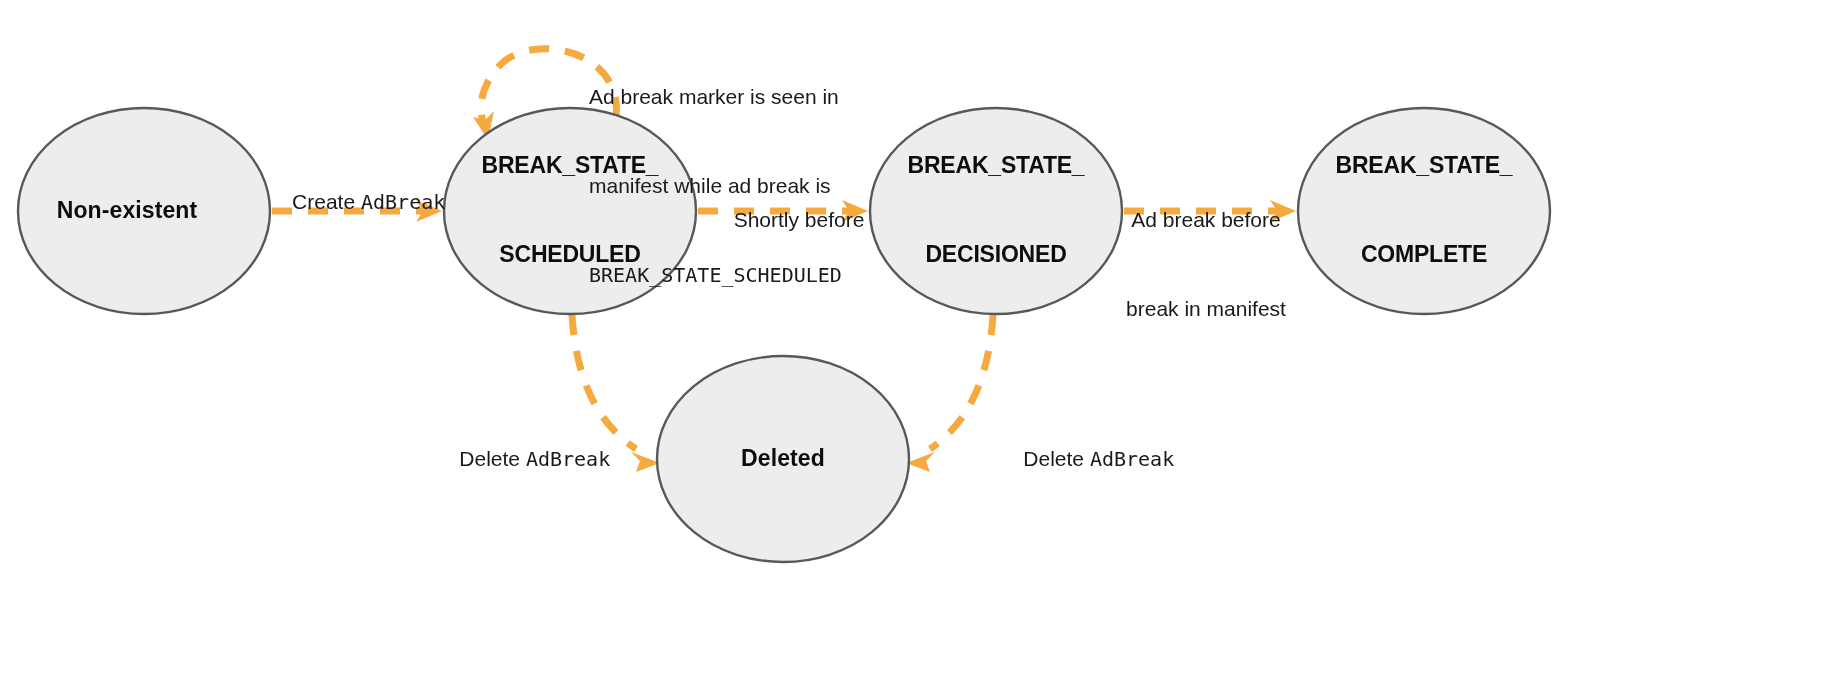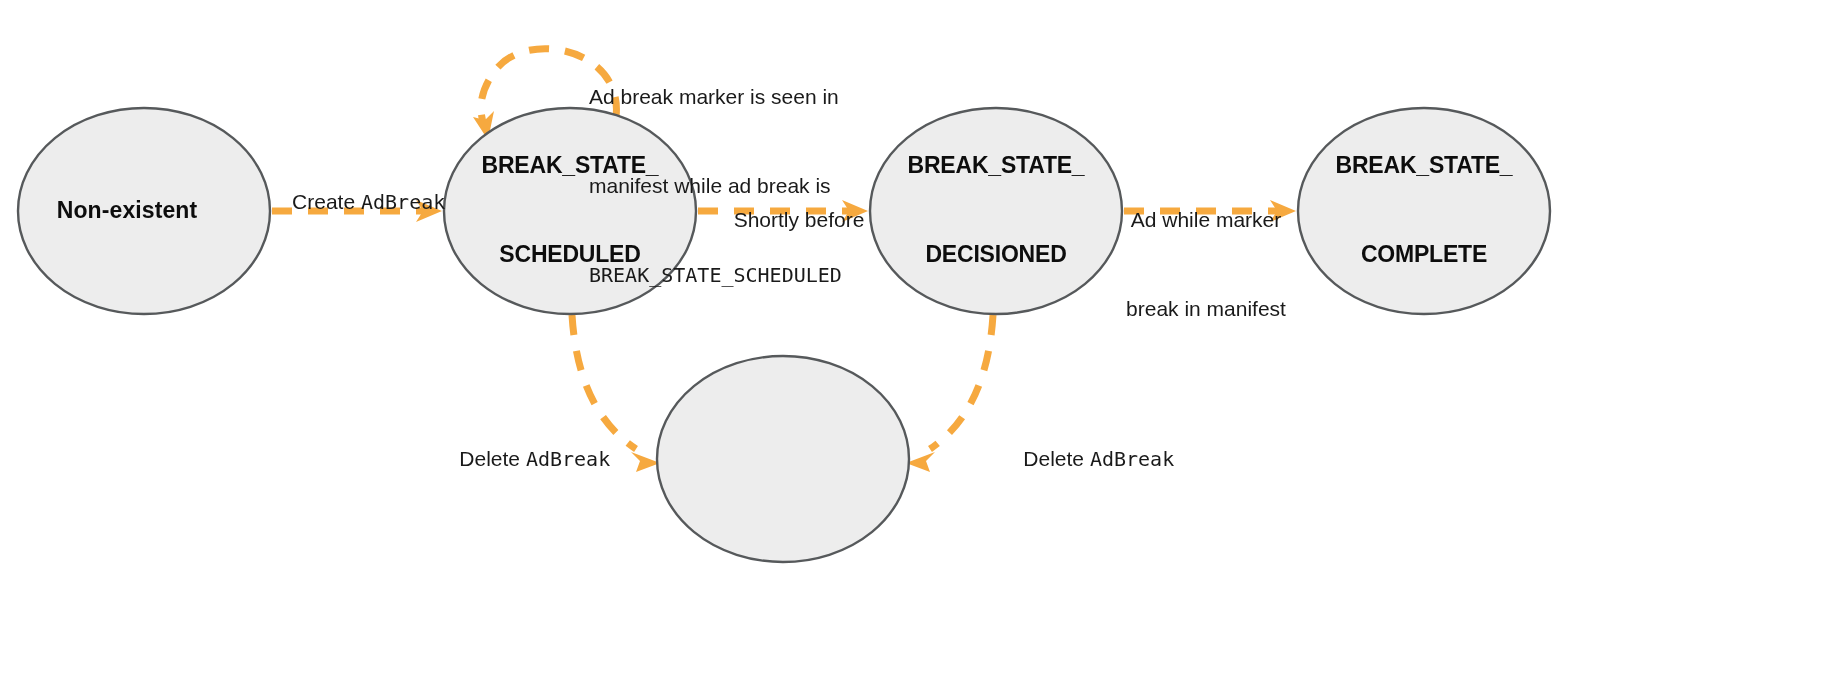--- a/index.html
+++ b/index.html
@@ -138,37 +138,40 @@
   <div class="txt node-label mono" style="left:996px; top:211px;">
     <div>BREAK_STATE_</div>
     <div>DECISIONED</div>
   </div>
 
   <div class="txt node-label mono" style="left:1424px; top:211px;">
     <div>BREAK_STATE_</div>
     <div>COMPLETE</div>
   </div>
 
+  <div class="txt node-label sans" style="left:783px; top:459px;">
+    <div>Deleted</div>
+  </div>
 
   <div class="txt edge-label center" style="left:357px; top:157px;">
     <span>Create </span><span class="mono">AdBreak</span>
   </div>
 
   <div class="txt edge-label left" style="left:589px; top:22px;">
     <div>Ad break marker is seen in</div>
     <div>manifest while ad break is</div>
     <div class="mono">BREAK_STATE_SCHEDULED</div>
   </div>
 
   <div class="txt edge-label center" style="left:787px; top:145px;margin-left:12px;">
     <div>Shortly before</div>
   </div>
 
   <div class="txt edge-label center" style="left:1206px; top:145px;">
-    <div>Ad while marker</div>
+    <div>Ad break before</div>
     <div>break in manifest</div>
   </div>
 
   <div class="txt edge-label left" style="left:436px; top:414px;">
     <span>Delete </span><span class="mono">AdBreak</span>
   </div>
 
   <div class="txt edge-label left" style="left:1000px; top:414px;">
     <span>Delete </span><span class="mono">AdBreak</span>
   </div>

